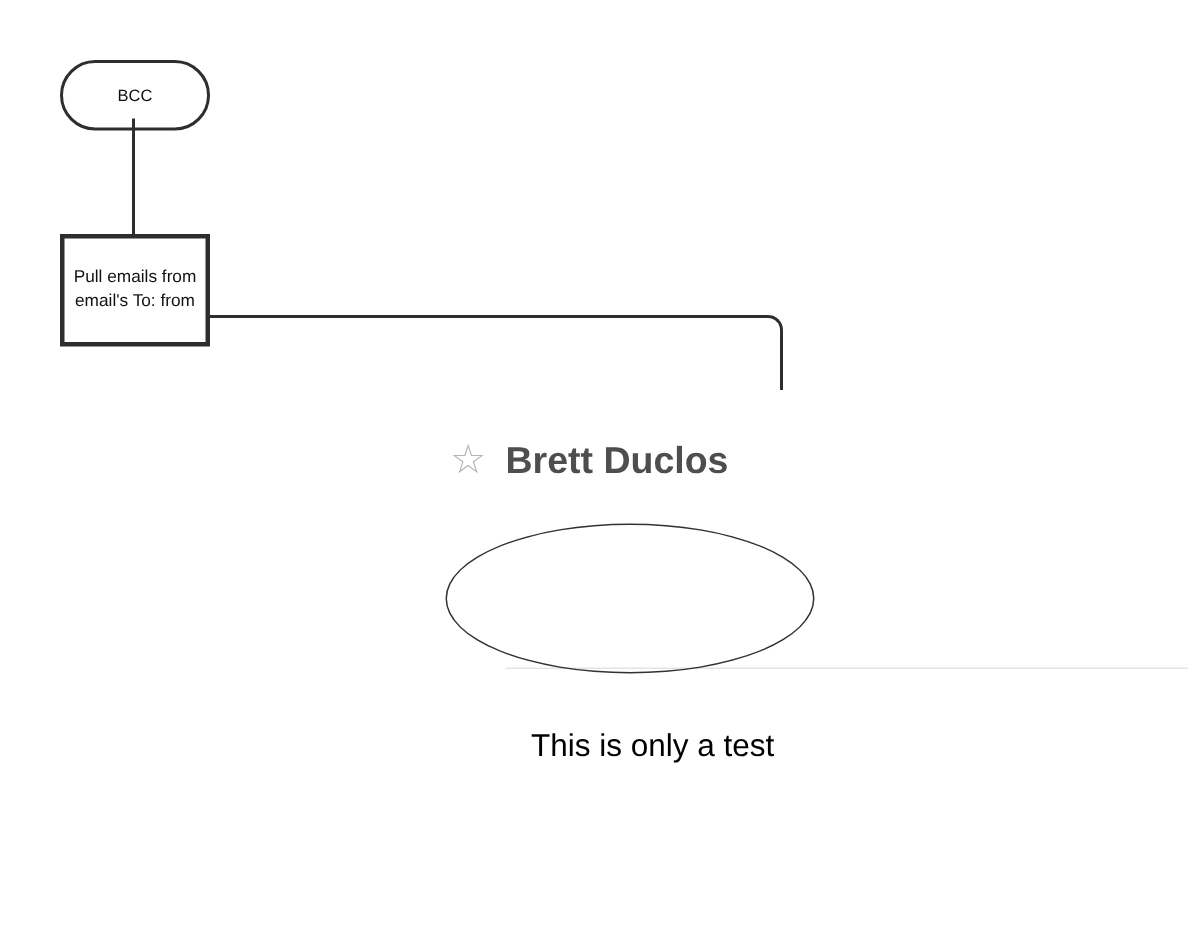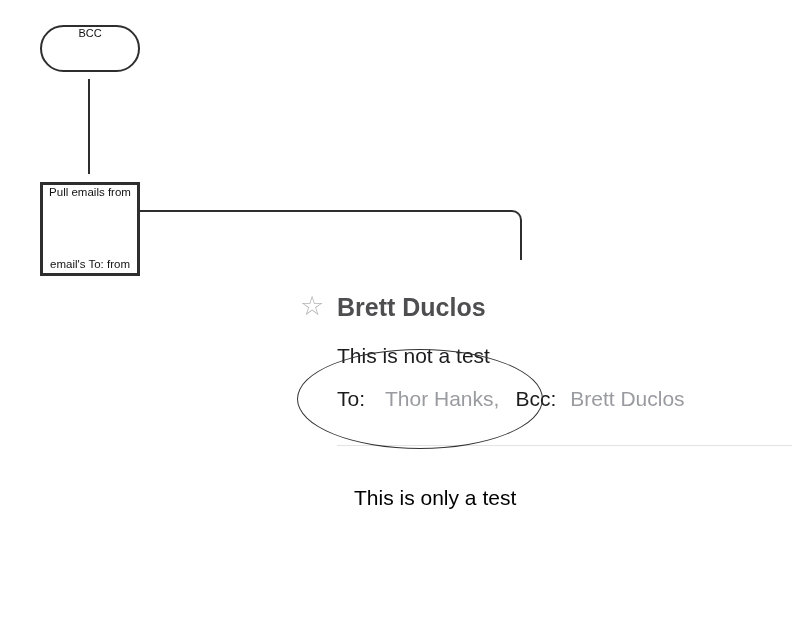--- a/index.html
+++ b/index.html
@@ -10,42 +10,42 @@
     position: relative;
     width: 796px;
     height: 634px;
     background: #ffffff;
     overflow: hidden;
   }
 
   
   .pill {
     position: absolute;
-    left: 40px; top: 25px;
+    left: 40px; top: 40px;
     width: 100px; height: 47px;
     border: 2px solid #2e2e2e;
     border-radius: 24px;
-    display: flex; justify-content: center;
+    display: flex; align-items: center; justify-content: center;
     font-size: 11px; color: #111111;
     background: #ffffff;
   }
   .v-line {
     position: absolute;
     left: 88px; top: 79px;
     width: 2px; height: 95px;
     background: #2e2e2e;
   }
   .process-box {
     position: absolute;
-    left: 40px; top: 182px;
-    width: 100px; height: 94px;
+    left: 40px; top: 156px;
+    width: 100px; height: 75px;
     border: 3px solid #2e2e2e;
     background: #ffffff;
     display: flex; flex-direction: column;
-    align-items: center; justify-content: space-between;
+    align-items: center; justify-content: center;
     font-size: 11.5px; line-height: 1.35;
     color: #111111; text-align: center;
   }
   .connector-elbow {
     position: absolute;
     left: 140px; top: 210px;
     width: 382px; height: 50px;
     border-top: 2.5px solid #2e2e2e;
     border-right: 2.5px solid #2e2e2e;
     border-top-right-radius: 10px;
@@ -122,25 +122,21 @@
     <span>Pull emails from</span>
     <span>email's To: from</span>
   </div>
 
   <div class="connector-elbow"></div>
 
   <span class="star">☆</span>
 
   <div class="sender">Brett Duclos</div>
 
-  <div class="subject">This is not a test</div>
 
-  <div class="recipients">
-    <span class="label to-label">To:</span><span class="muted to-value">Thor Hanks,</span><span class="label bcc-label">Bcc:</span><span class="muted">Brett Duclos</span>
-  </div>
 
   <div class="divider"></div>
 
   <div class="body-text">This is only a test</div>
 
   <div class="ellipse"></div>
 
 </div>
 
 </body></html>

